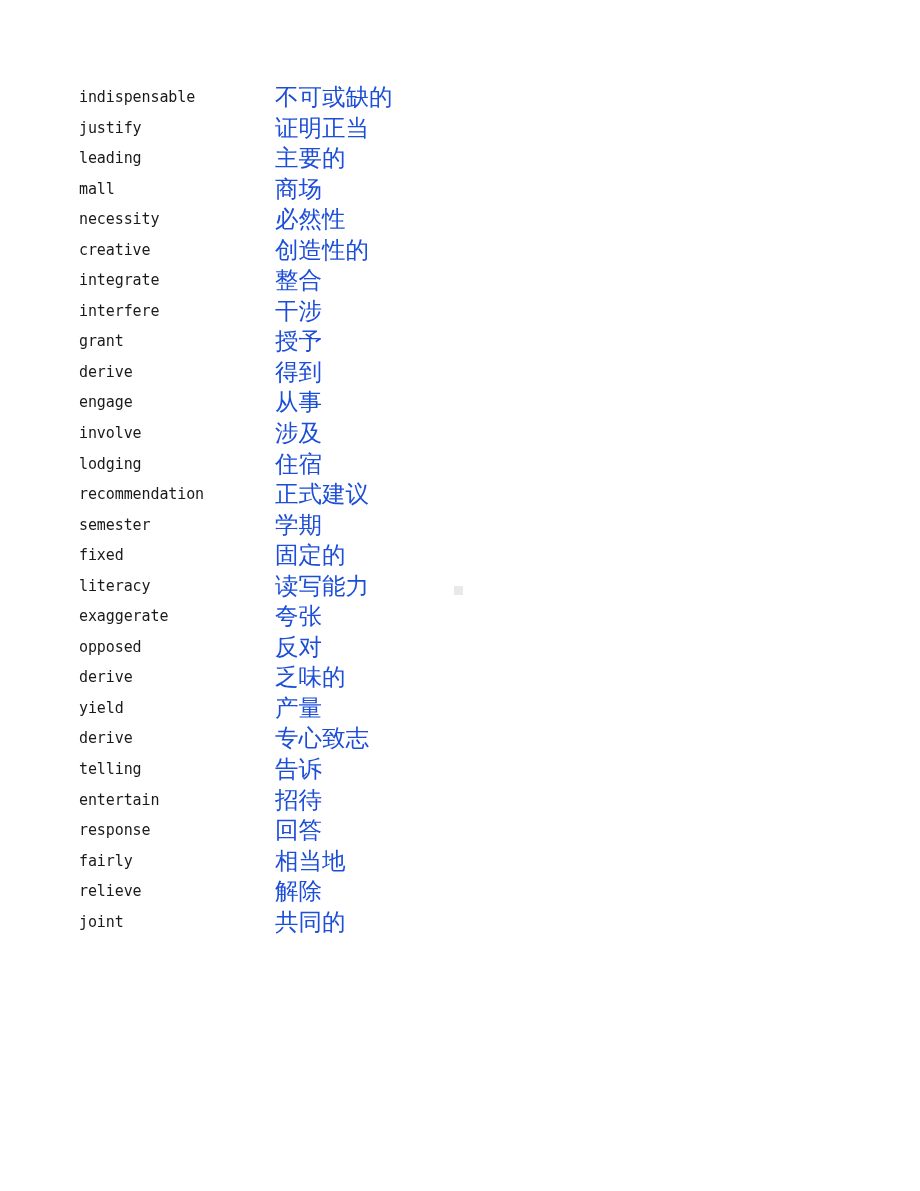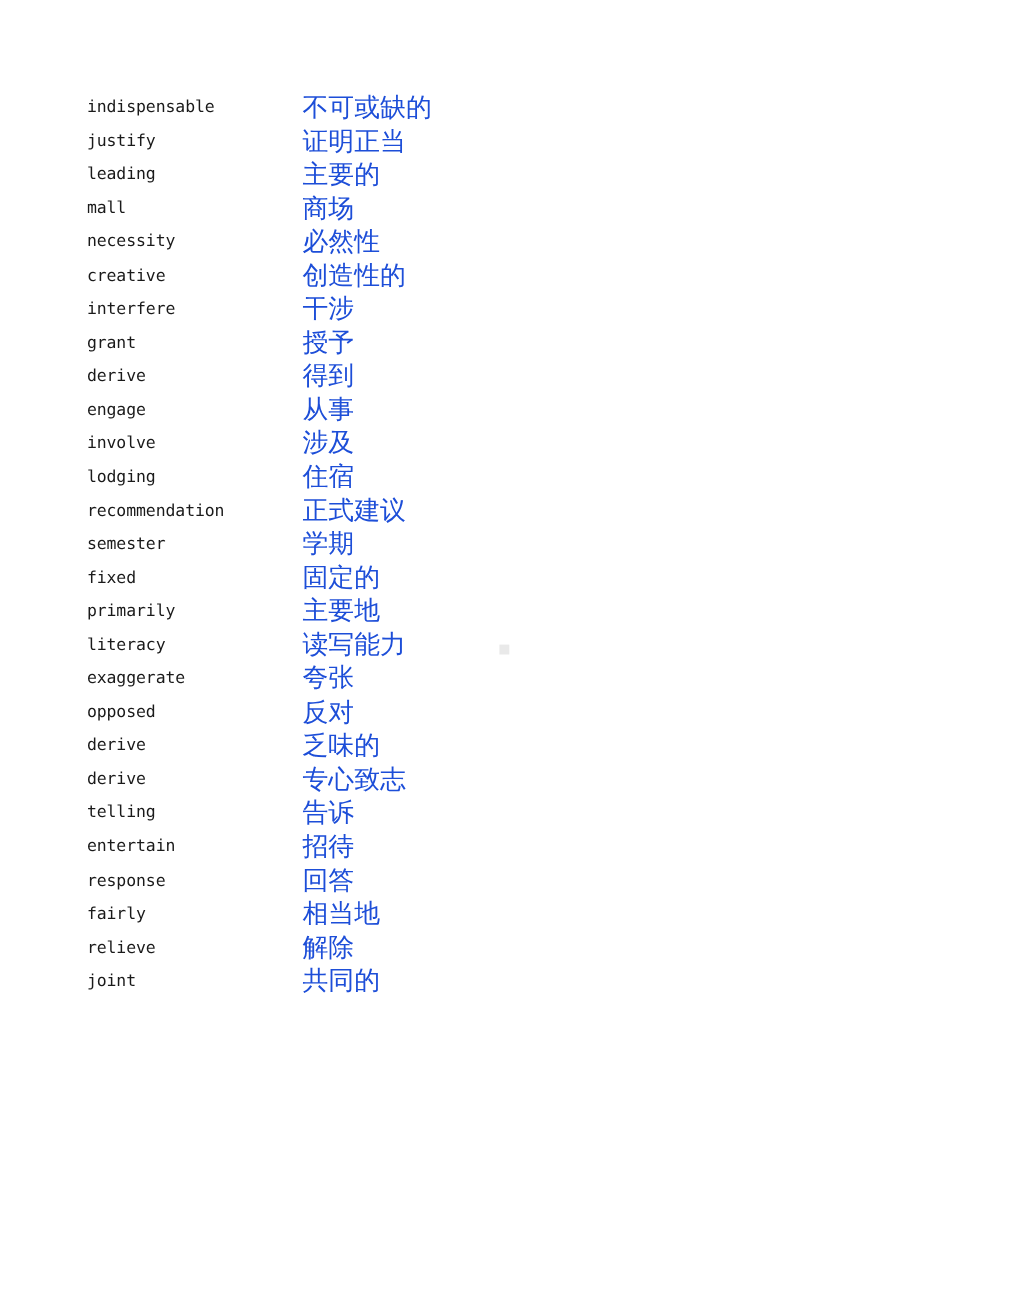--- a/index.html
+++ b/index.html
@@ -103,20 +103,24 @@
       </li>
       <li class="vocab-row">
         <span class="term-en">necessity</span>
         <span class="term-zh">必然性</span>
       </li>
       <li class="vocab-row">
         <span class="term-en">creative</span>
         <span class="term-zh">创造性的</span>
       </li>
       <li class="vocab-row">
+        <span class="term-en">integrate</span>
+        <span class="term-zh">整合</span>
+      </li>
+      <li class="vocab-row">
         <span class="term-en">interfere</span>
         <span class="term-zh">干涉</span>
       </li>
       <li class="vocab-row">
         <span class="term-en">grant</span>
         <span class="term-zh">授予</span>
       </li>
       <li class="vocab-row">
         <span class="term-en">derive</span>
         <span class="term-zh">得到</span>
@@ -139,38 +143,38 @@
       </li>
       <li class="vocab-row">
         <span class="term-en">semester</span>
         <span class="term-zh">学期</span>
       </li>
       <li class="vocab-row">
         <span class="term-en">fixed</span>
         <span class="term-zh">固定的</span>
       </li>
       <li class="vocab-row">
-        <span class="term-en">primarily</span>
-        <span class="term-zh">主要地</span>
-      </li>
-      <li class="vocab-row">
         <span class="term-en">literacy</span>
         <span class="term-zh">读写能力</span>
       </li>
       <li class="vocab-row">
         <span class="term-en">exaggerate</span>
         <span class="term-zh">夸张</span>
       </li>
       <li class="vocab-row">
         <span class="term-en">opposed</span>
         <span class="term-zh">反对</span>
       </li>
       <li class="vocab-row">
         <span class="term-en">derive</span>
         <span class="term-zh">乏味的</span>
+      </li>
+      <li class="vocab-row">
+        <span class="term-en">yield</span>
+        <span class="term-zh">产量</span>
       </li>
       <li class="vocab-row">
         <span class="term-en">derive</span>
         <span class="term-zh">专心致志</span>
       </li>
       <li class="vocab-row">
         <span class="term-en">telling</span>
         <span class="term-zh">告诉</span>
       </li>
       <li class="vocab-row">

